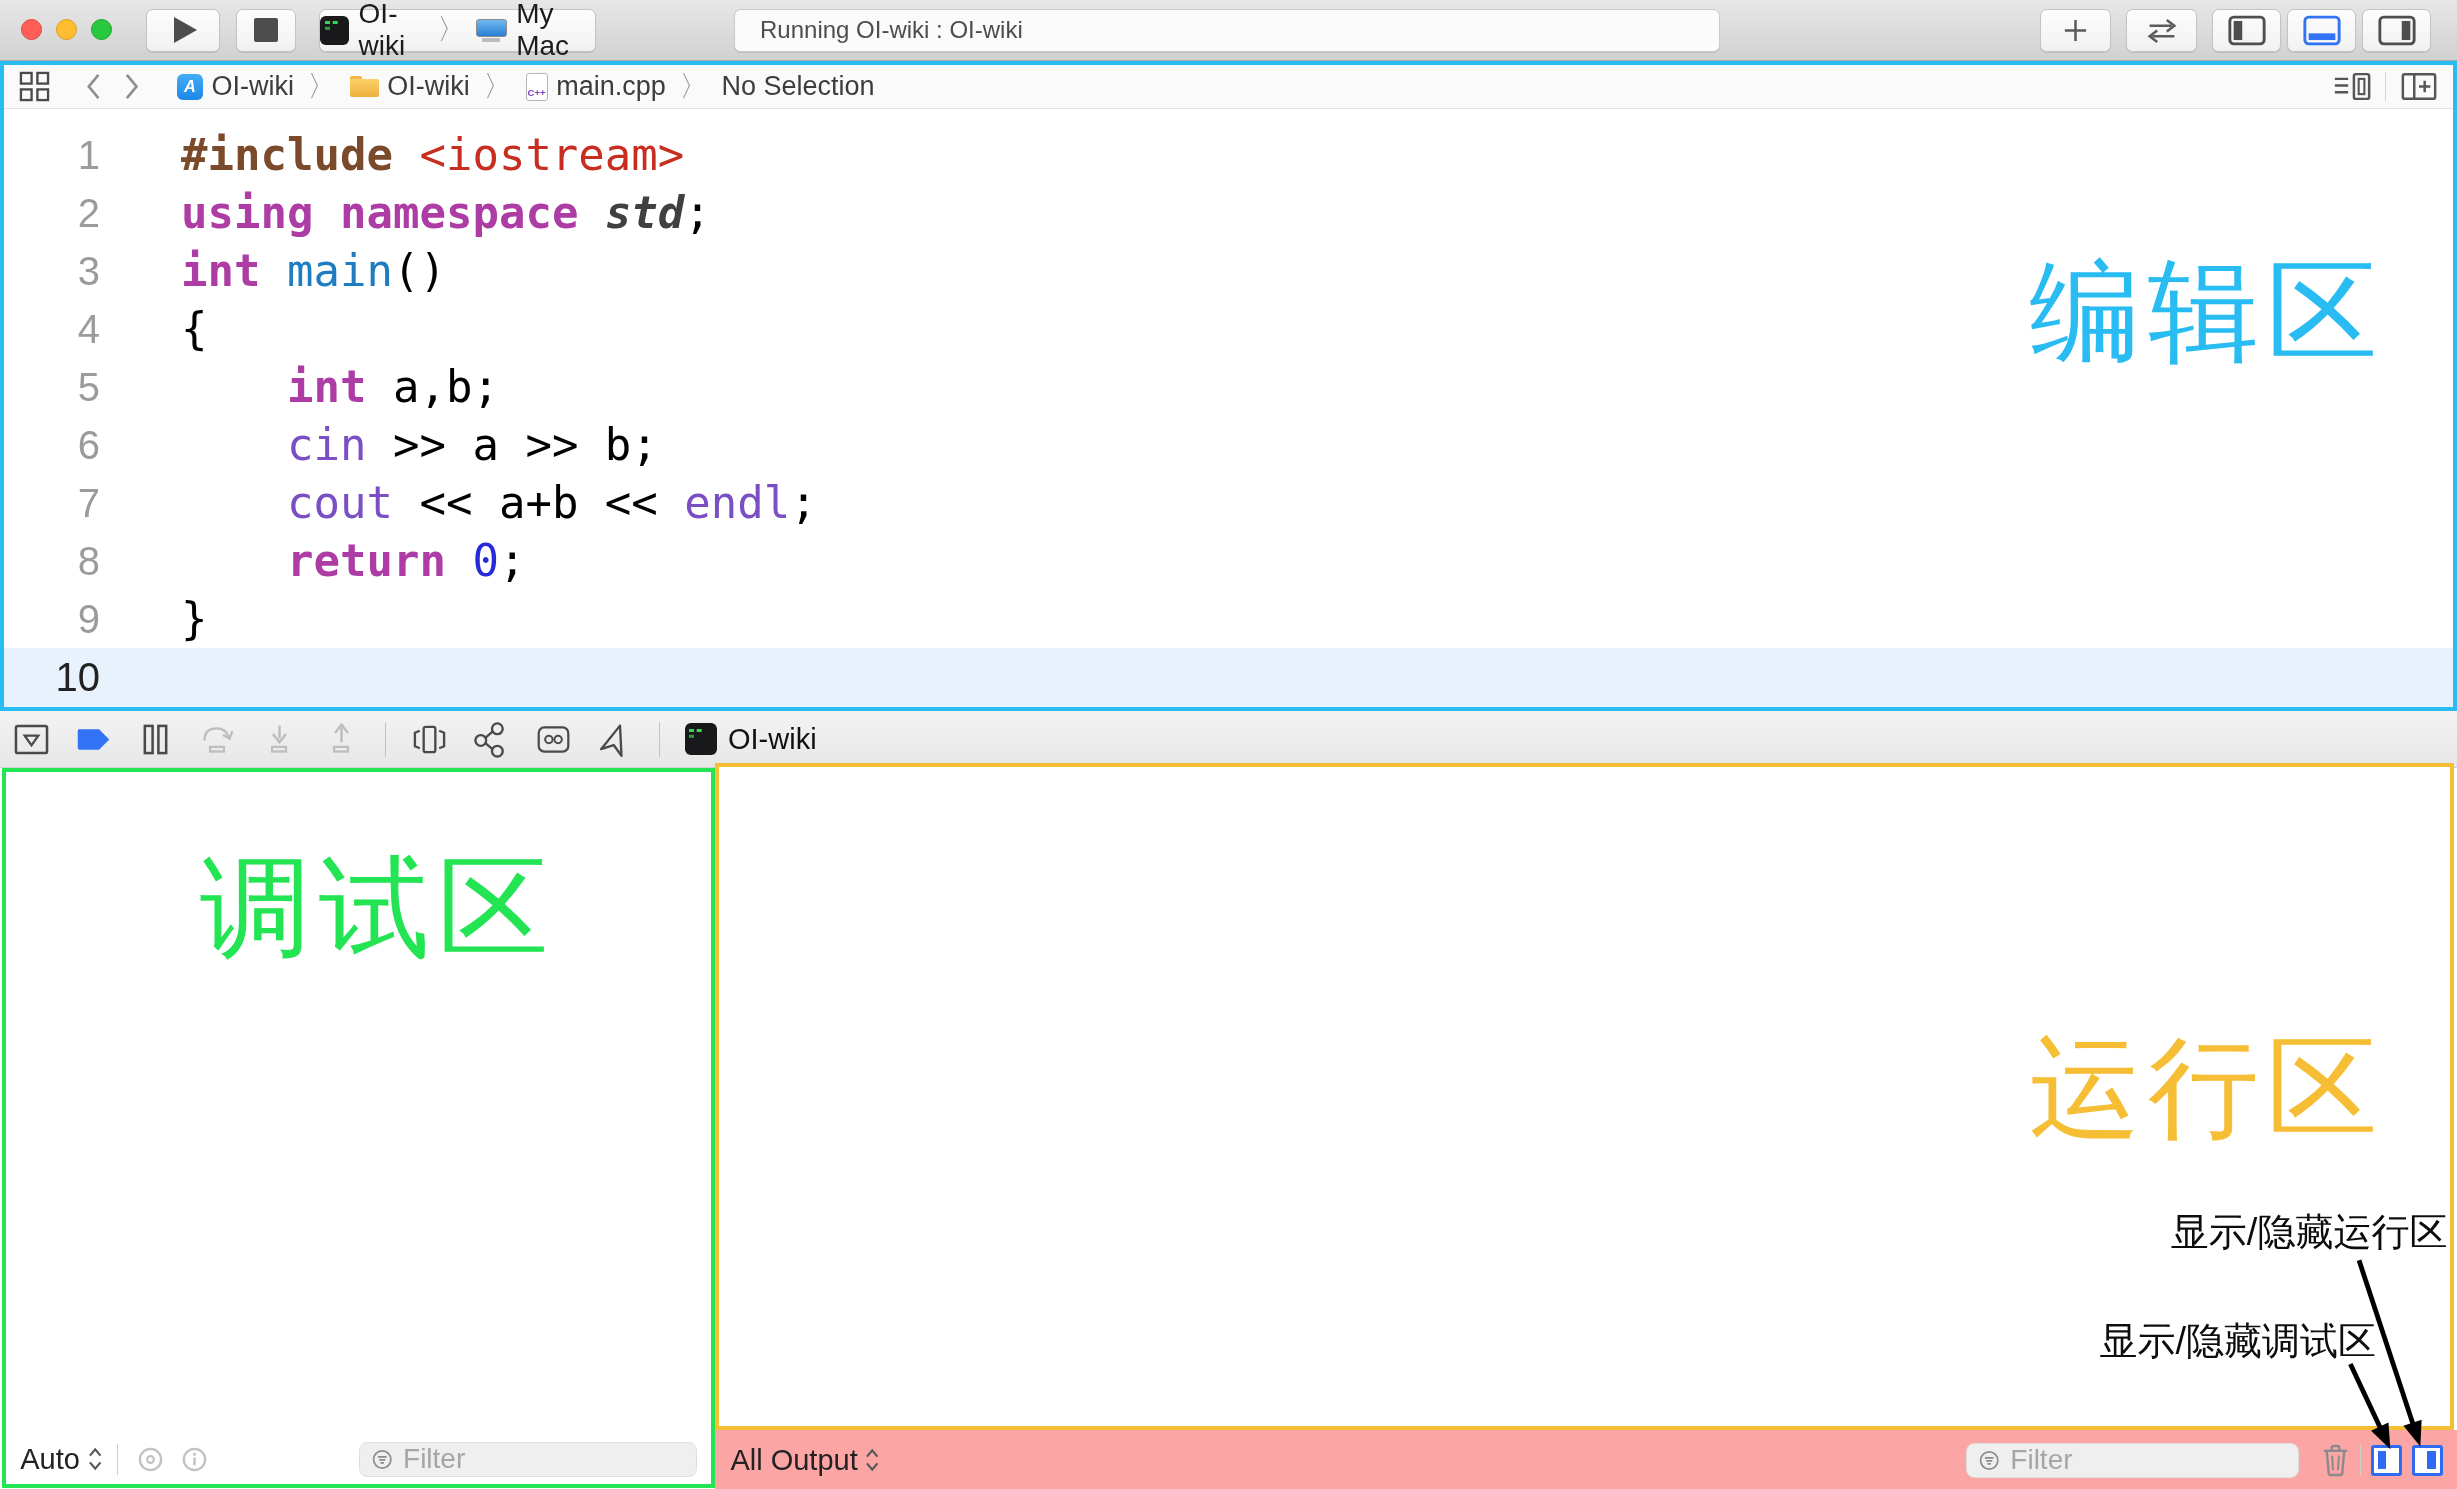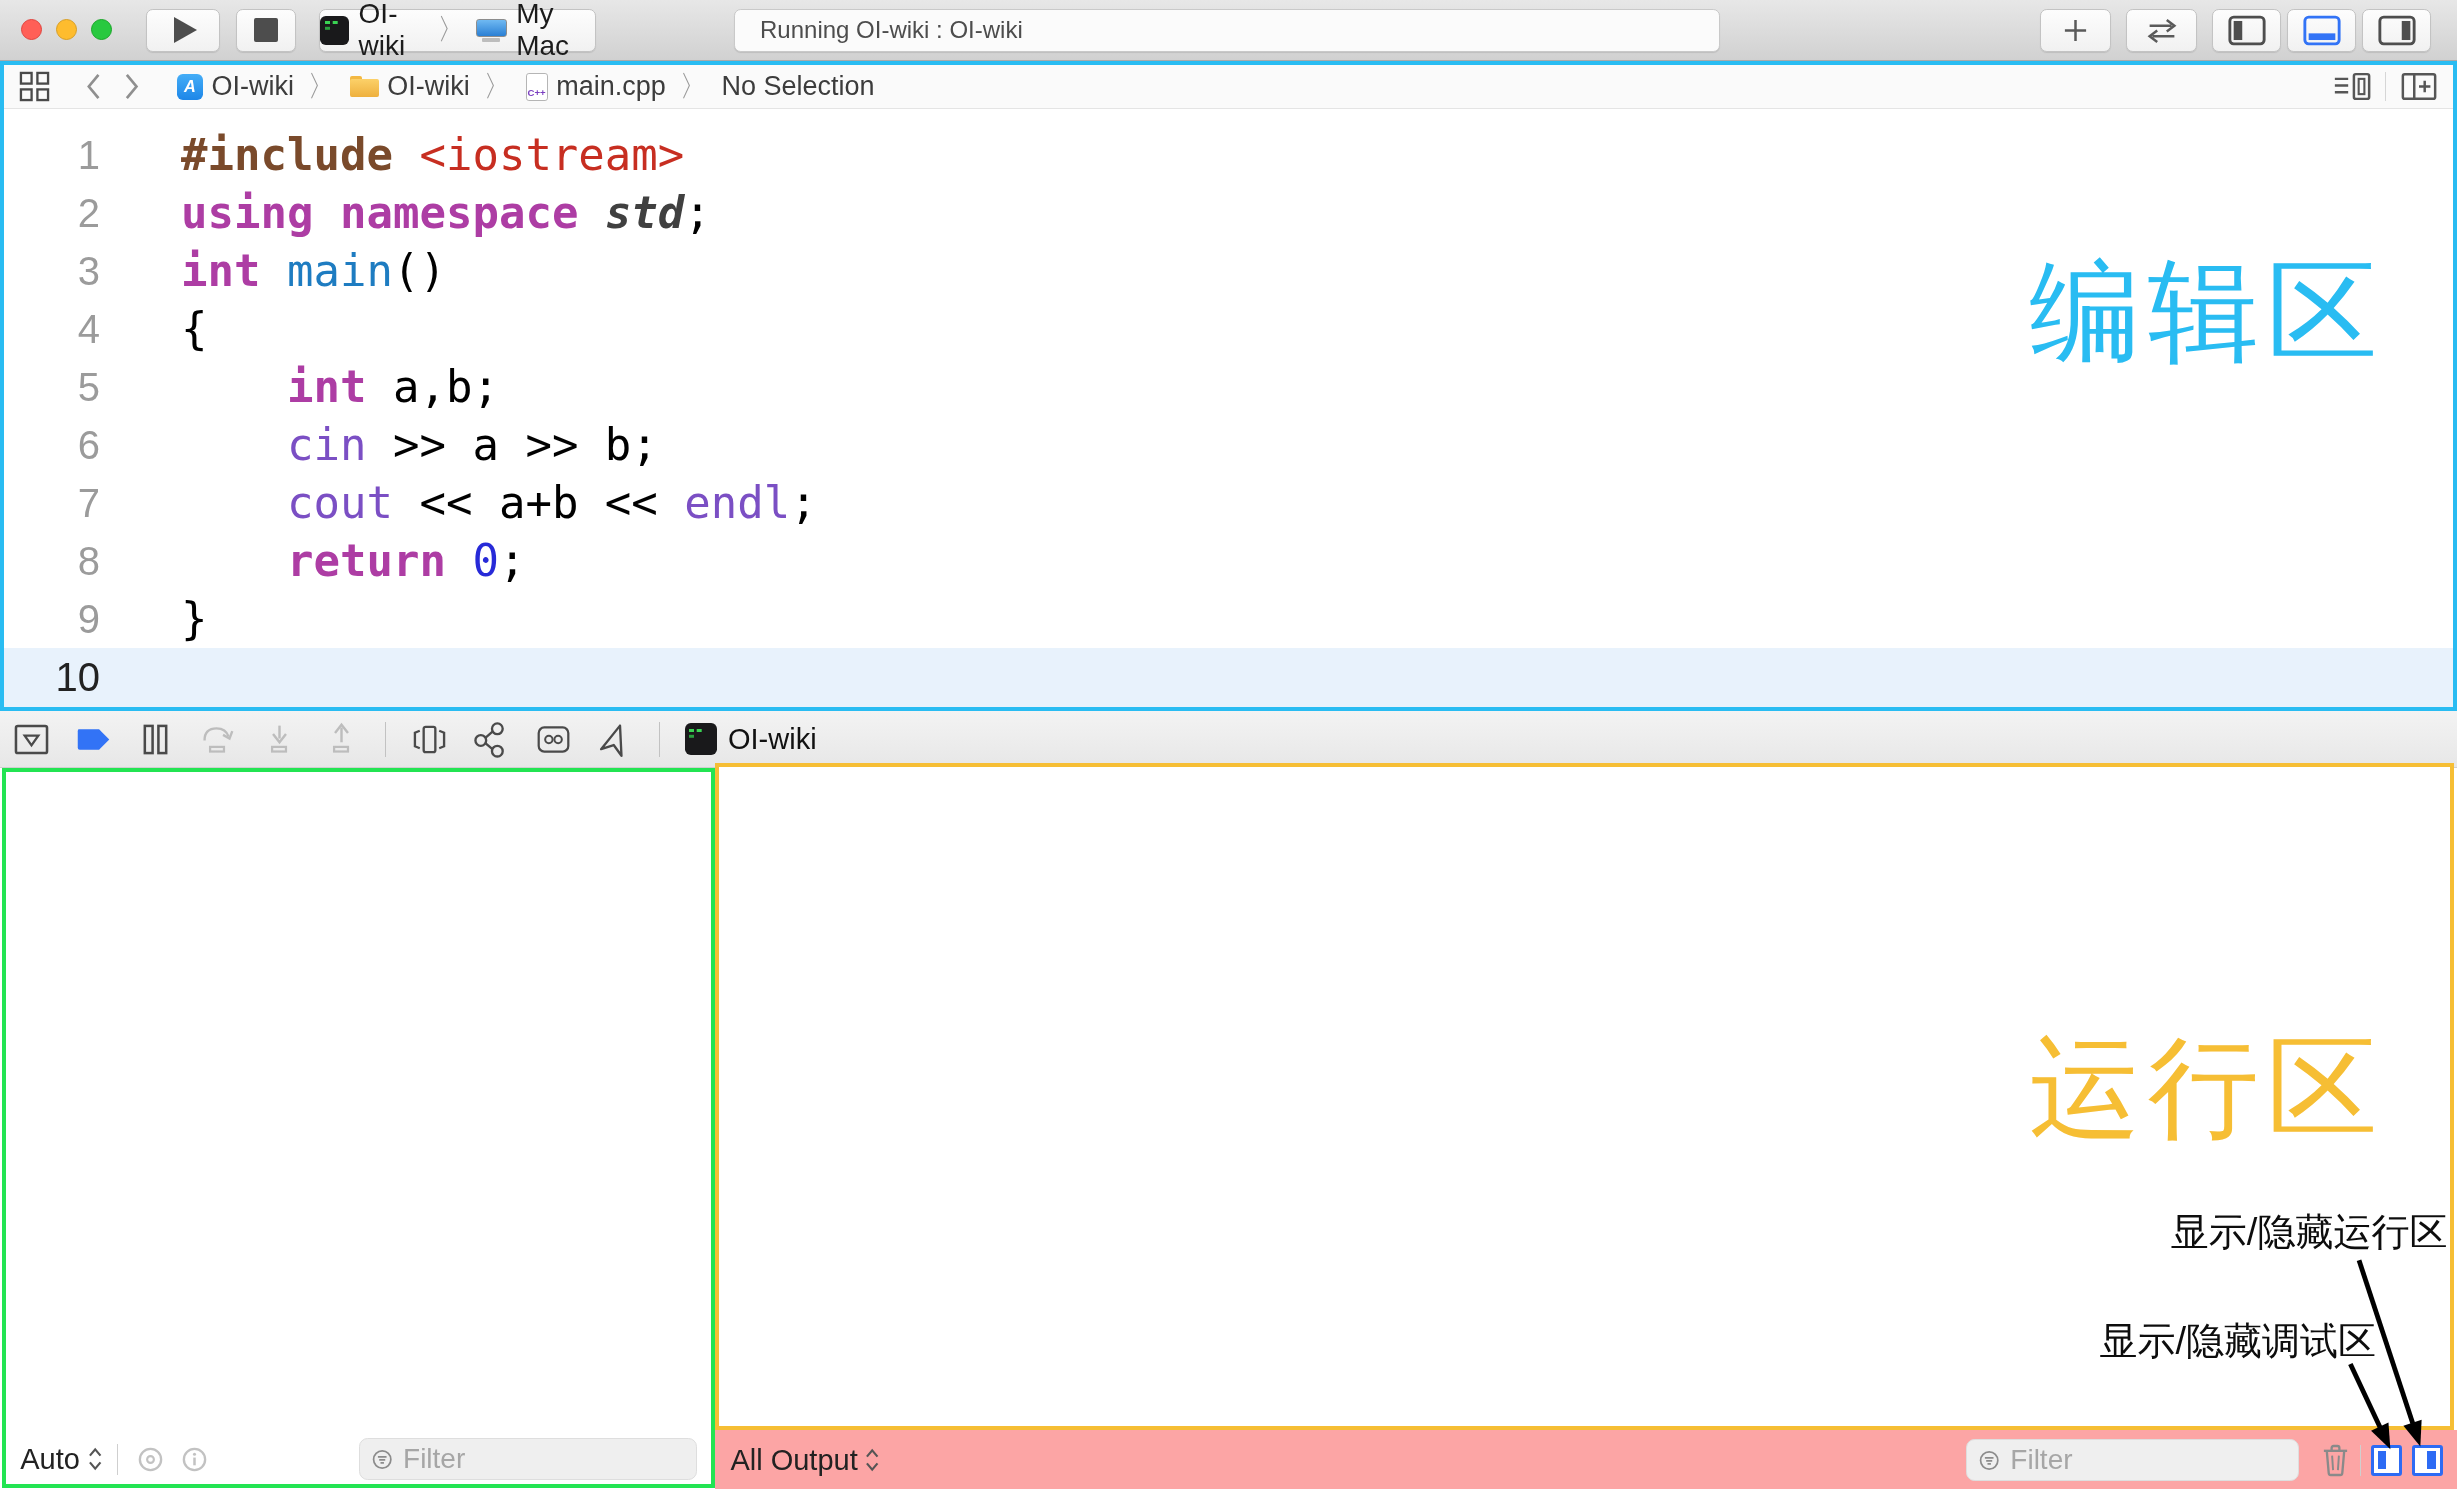--- a/index.html
+++ b/index.html
@@ -87,21 +87,21 @@
                border:4.8px solid #23e452; background:#fff; }
   .console-pane{ position:absolute; left:715px; top:763px; width:1739px; height:667px;
                  border:4.8px solid #f6be34; background:#fff; }
   .vars-bar{ position:absolute; left:0; right:0; bottom:0; height:50px; display:flex;
              align-items:center; padding:0 14.4px; font-size:29px; color:#222; }
   .console-bar{ position:absolute; left:715px; top:1430px; width:1743px; height:60px;
                 display:flex; align-items:center; padding:0 15.4px; font-size:29px; color:#222; background:#fca5a5;}
   .dropdown{ display:flex; align-items:center; gap:7.7px; }
   .bar-div{ width:1px; height:31px; background:#cfcfcf; margin:0 15.4px; }
   .spacer{ flex:1; }
-  .filter-field{ display:flex; align-items:center; gap:9.6px; height:42px;
+  .filter-field{ display:flex; align-items:center; gap:9.6px; height:35px;
                  background:#efefef; border:1px solid #dedede; border-radius:8.6px; padding:0 11.5px; }
   .filter-field input{ border:none; outline:none; background:transparent; font-size:28px;
                        color:#444; width:100%; font-family:"Liberation Sans",sans-serif;}
   .filter-field input::placeholder{ color:#a6a6a6; }
   .vf{ width:338px; } .cf{ width:333px; }
   .blue-toggle{ width:31px; height:31px; border:3.8px solid #2d6bf4; border-radius:2.9px;
                 background:#fff; position:relative; flex:0 0 auto;}
   .blue-toggle .bar{ position:absolute; top:3.8px; bottom:3.8px; width:8.6px; background:#2d6bf4; }
   .blue-toggle.left .bar{ left:3.8px; } .blue-toggle.right .bar{ right:3.8px; }
   .gap22{ width:21px; flex:0 0 auto;} .gap10{ width:9.6px; flex:0 0 auto;} .gap14{ width:13.4px; flex:0 0 auto;}
@@ -380,20 +380,21 @@
       <span class="spacer"></span>
       <label class="filter-field vf">
         <svg width="25" height="25" viewBox="0 0 26 26">
           <circle cx="13" cy="13" r="10" stroke="#8c8c8c" stroke-width="2" fill="none"></circle>
           <path d="M8 10 H18 M9.5 13.5 H16.5 M11 17 H15" stroke="#8c8c8c" stroke-width="2" fill="none"></path>
         </svg>
         <input type="text" placeholder="Filter" style="">
       </label>
     </div>
   </div>
+  <div class="big-label lbl-debug">调试区</div>
 
   <div class="console-pane"></div>
   <div class="big-label lbl-run">运行区</div>
 
   <div class="console-bar">
     <span class="dropdown">
       <span>All Output</span>
       <svg width="14.4" height="26" viewBox="0 0 15 27">
         <path d="M2 10 L7.5 3.5 L13 10" stroke="#555" stroke-width="2.3" fill="none"></path>
         <path d="M2 17 L7.5 23.5 L13 17" stroke="#555" stroke-width="2.3" fill="none"></path>

